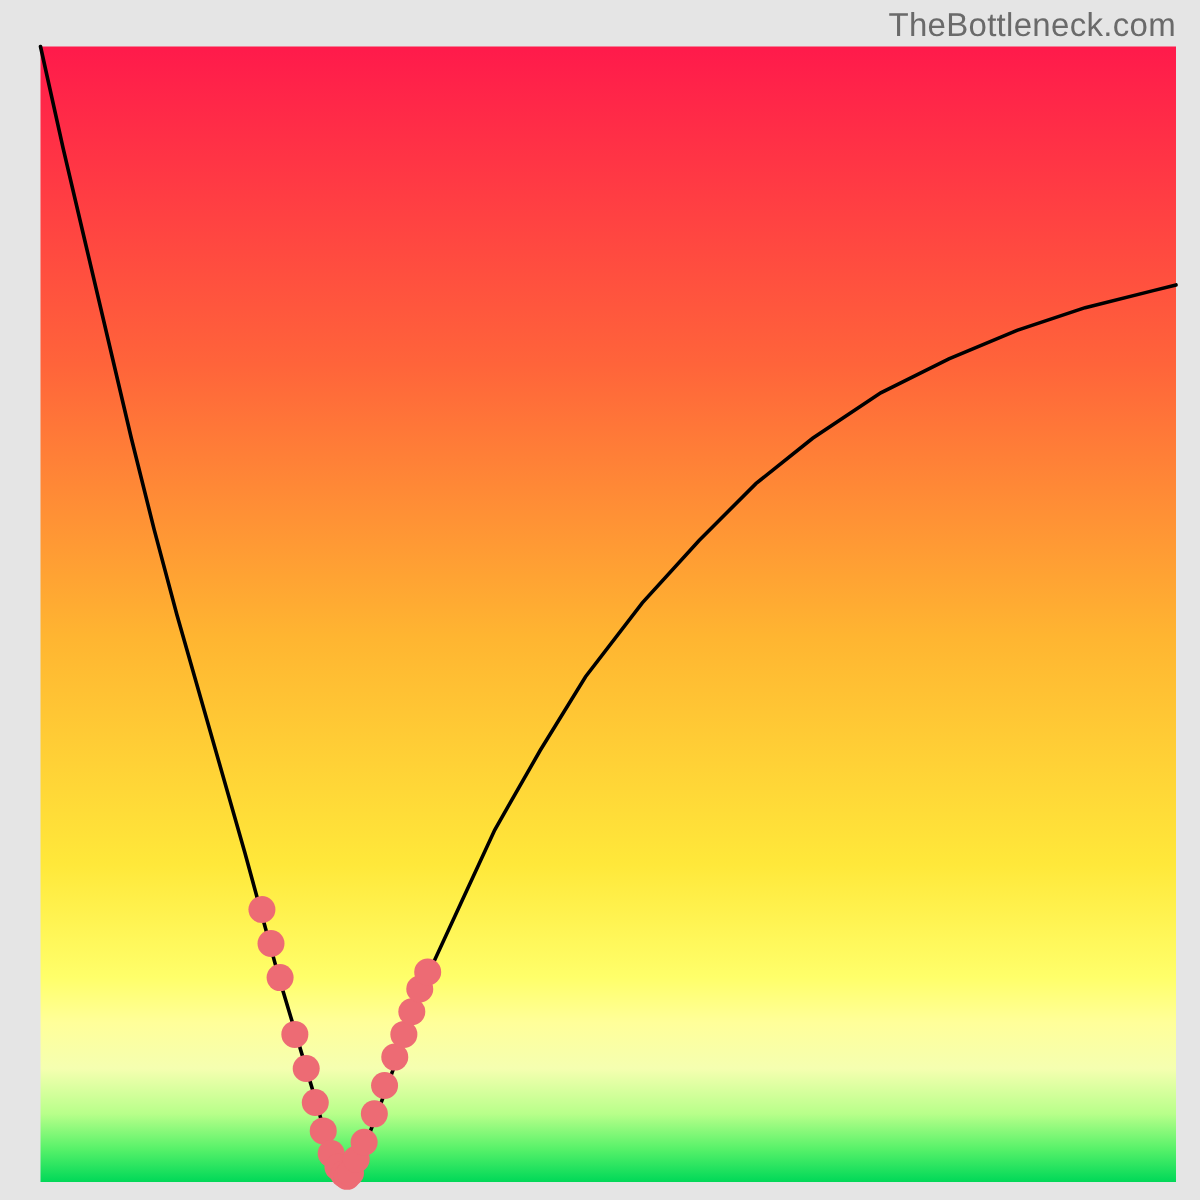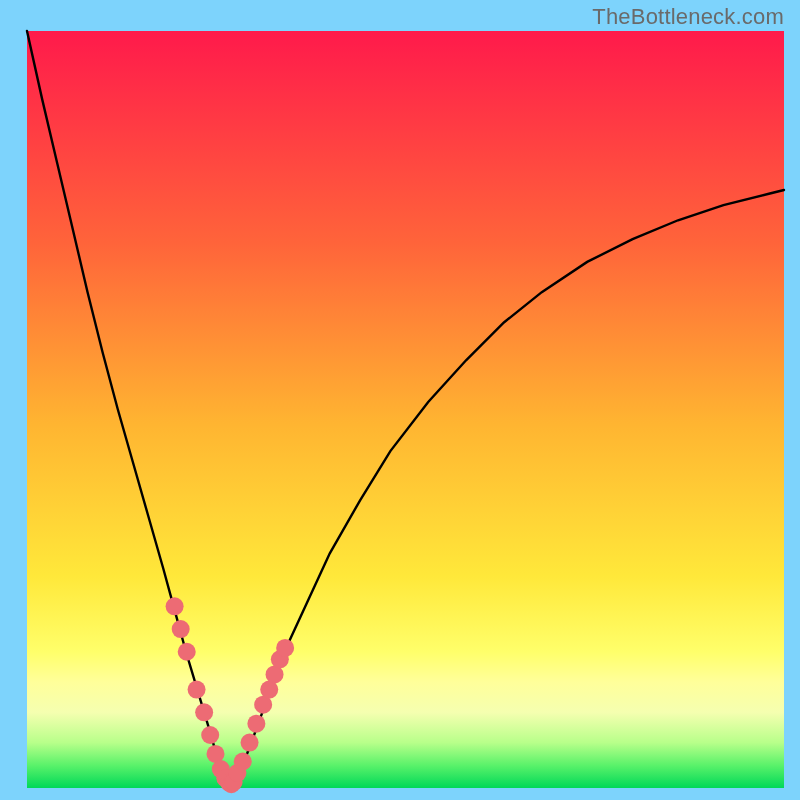--- a/index.html
+++ b/index.html
@@ -10,21 +10,21 @@
     overflow: hidden;
     background: #000;
     font-family: Arial, Helvetica, sans-serif;
   }
   .frame {
     position: absolute;
     left: 0;
     top: 0;
     width: 800px;
     height: 800px;
-    background: #7dd3fc;
+    background: #e5e5e5;
   }
   .watermark {
     position: absolute;
     color: #6a6a6a;
     font-size: 22px;
     font-weight: 400;
     letter-spacing: 0.2px;
   }
   svg {
     position: absolute;

